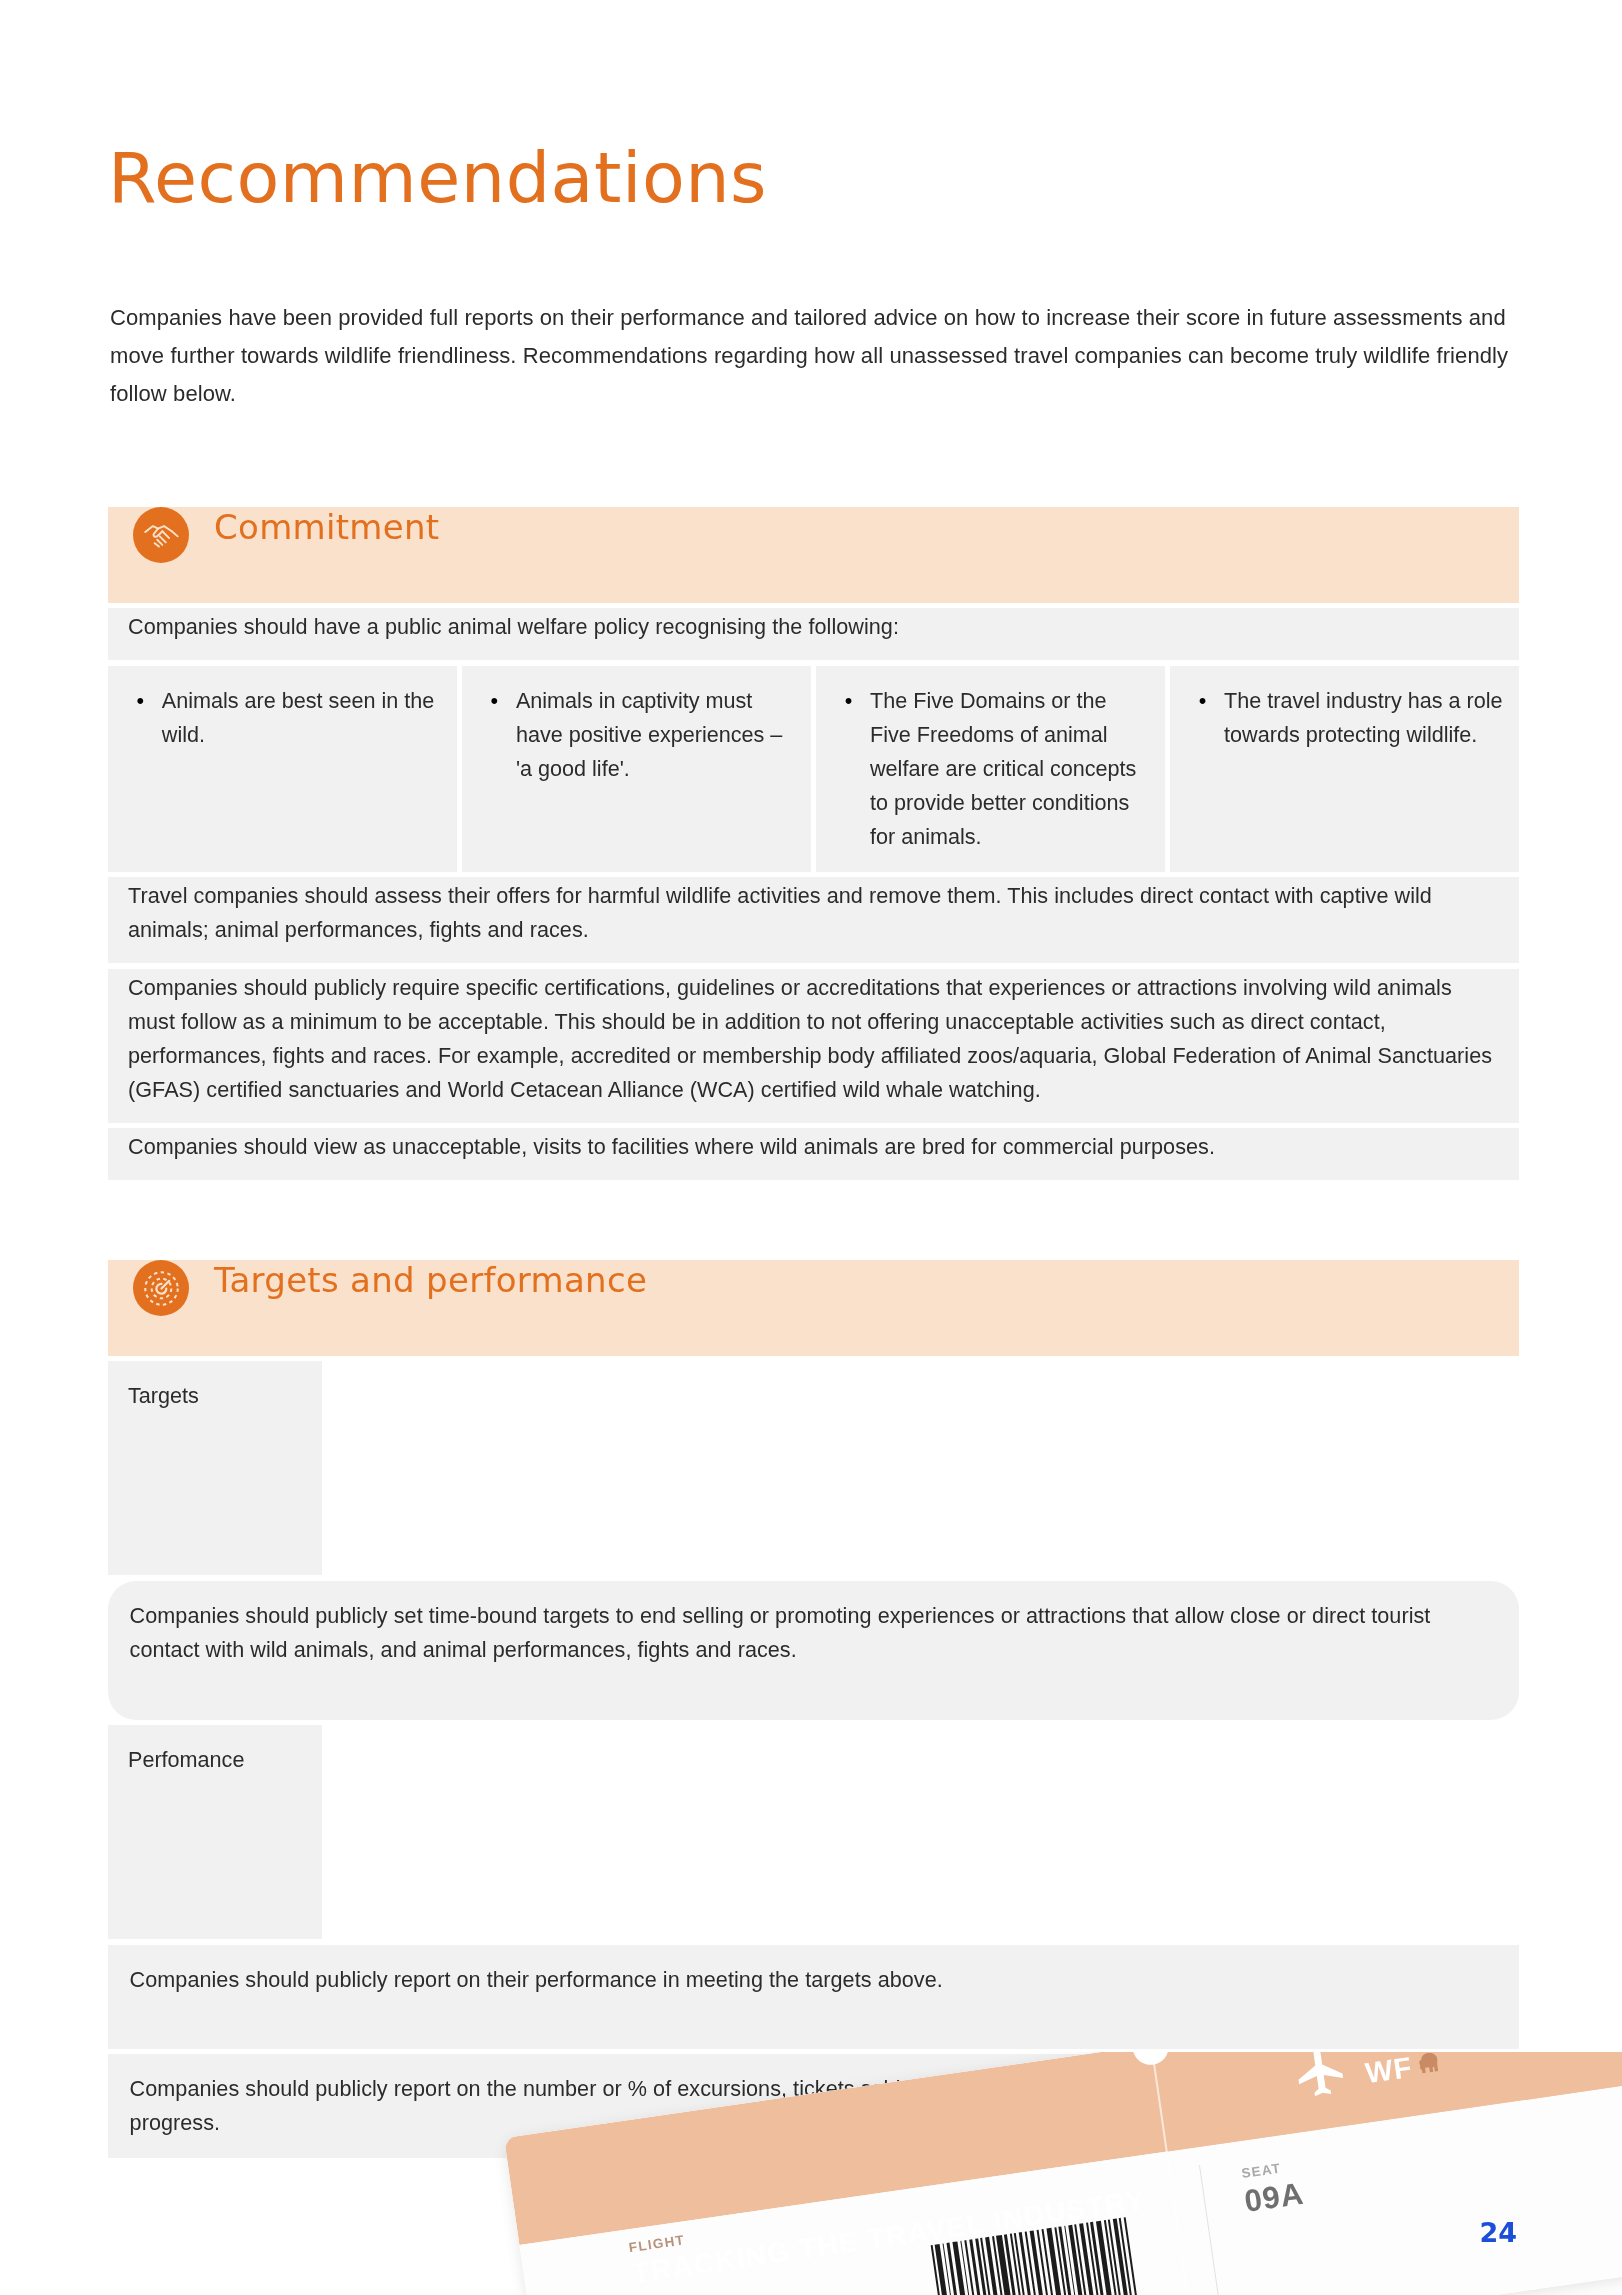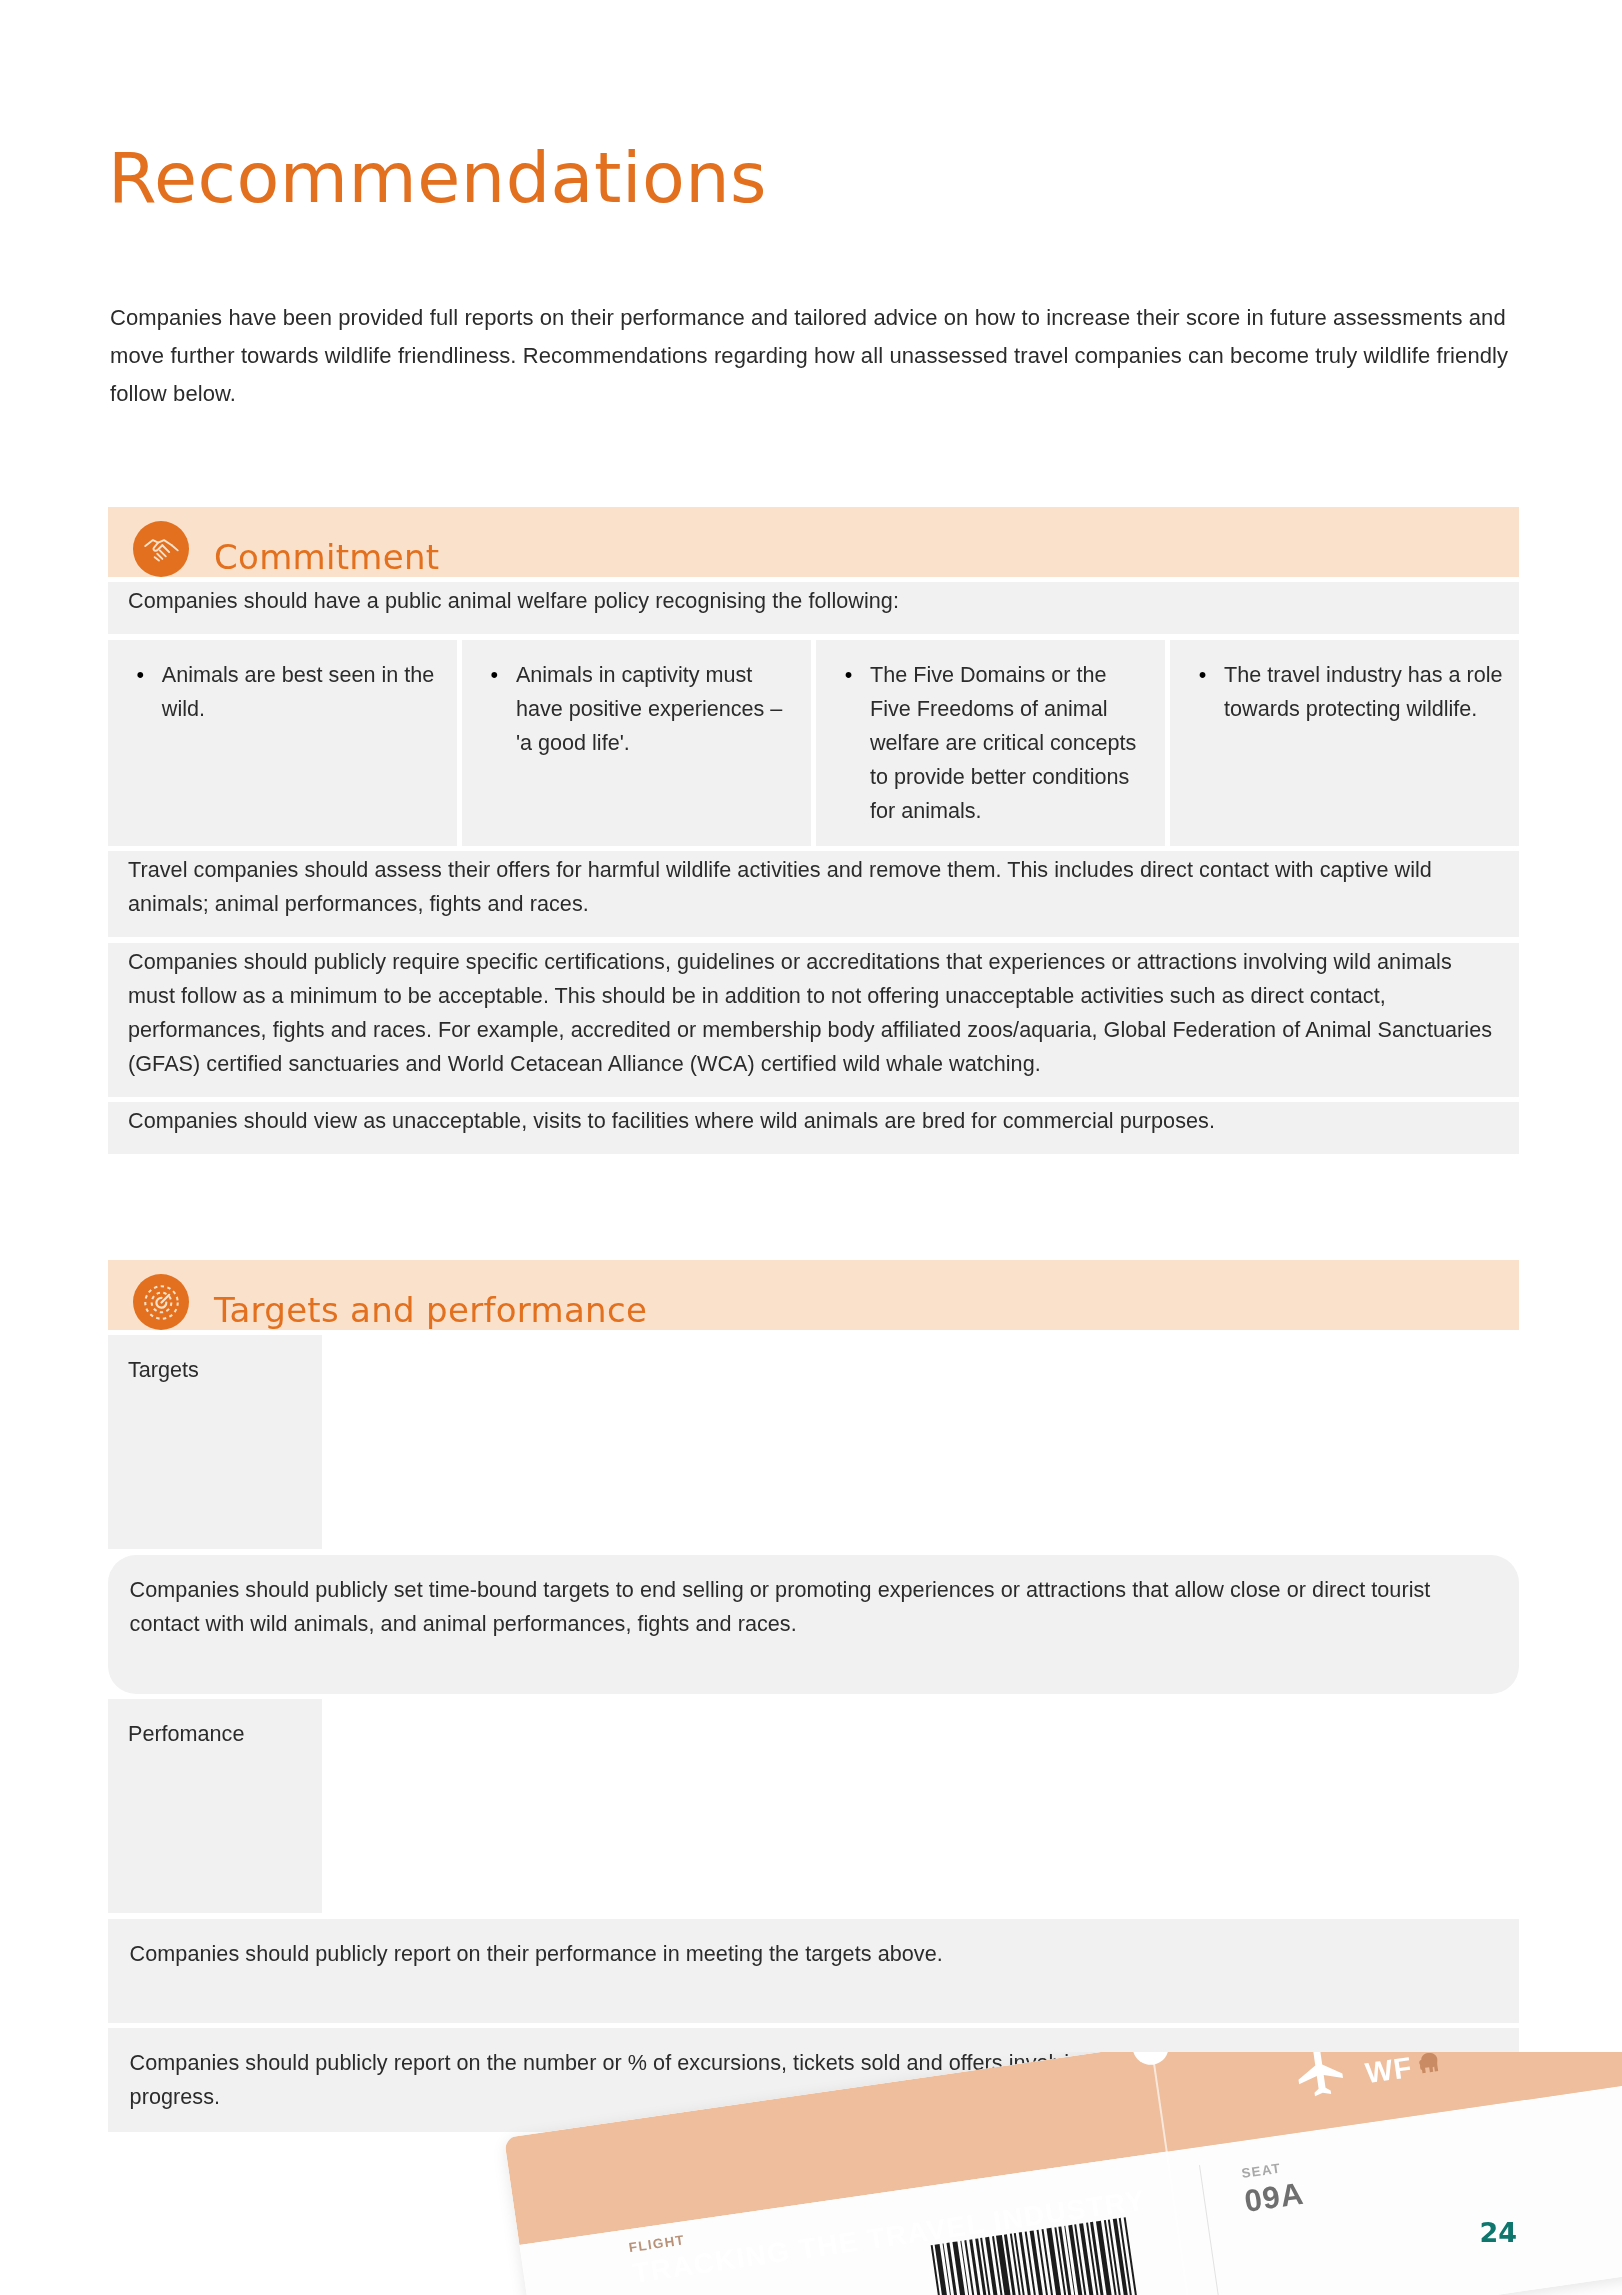--- a/index.html
+++ b/index.html
@@ -52,23 +52,23 @@
   .section {
     position: absolute;
     left: 108px;
     width: 1411px;
   }
   #section-commitment { top: 507px; }
   #section-targets    { top: 1260px; }
 
   .section-header {
     background: #FAE1CB;
-    height: 70px;
-    display: flex;
-    align-items: flex-end;
+    height: 96px;
+    display: flex;
+    align-items: flex-start;
     padding-left: 25px;
     box-sizing: border-box;
   }
   .section-header .icon-circle {
     width: 56px;
     height: 56px;
     border-radius: 50%;
     background: #E2701E;
     display: flex;
     align-items: center;
@@ -308,21 +308,21 @@
     height: 153px;
     background: #e2e2e2;
   }
 
   .page-number {
     position: absolute;
     right: 106px;
     top: 2217px;
     font-size: 27px;
     font-weight: 700;
-    color: #0f766e;
+    color: #1d4ed8;
     font-family: "DejaVu Sans", sans-serif;
   }
 </style>
 </head>
 <body>
 
 <div class="page">
 
   <div class="page-title">Recommendations</div>
 

